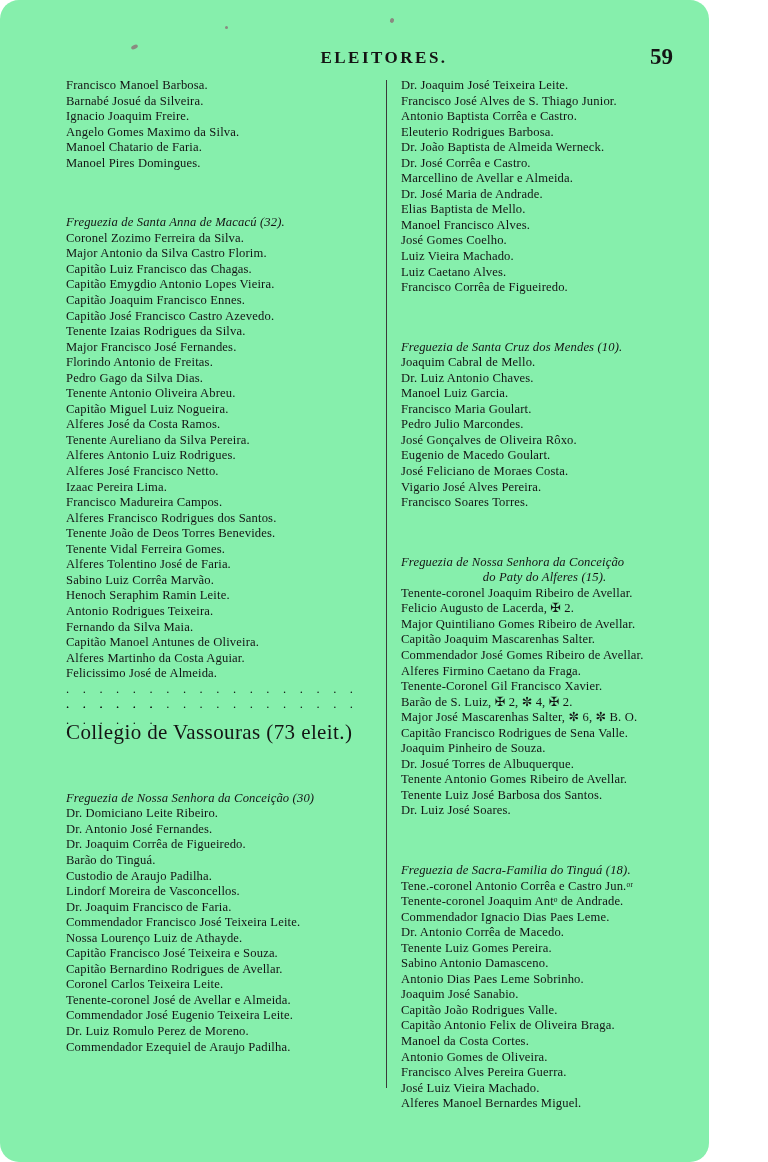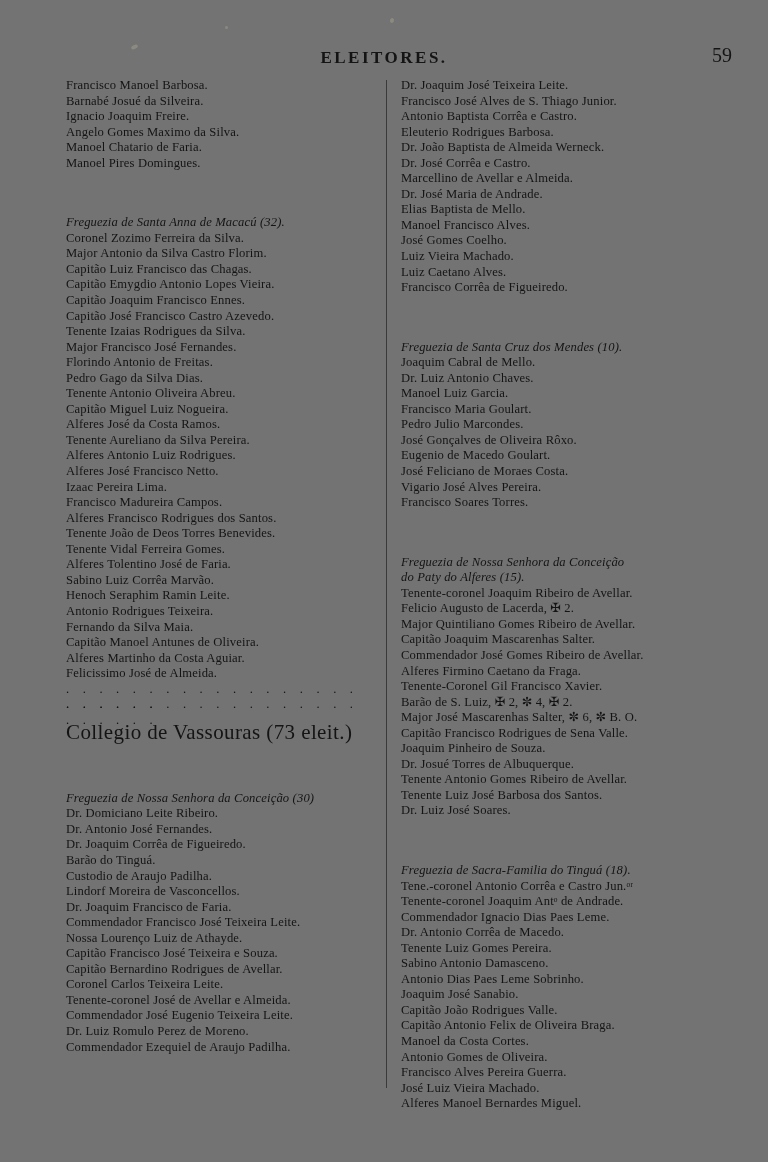--- a/index.html
+++ b/index.html
@@ -11,23 +11,24 @@
     width: 768px;
     height: 1162px;
     font-family: "Liberation Serif", serif;
     color: #1a1a1a;
     position: relative;
     overflow: hidden;
   }
   .page {
     position: absolute;
     left: 0; top: 0;
-    width: 768px;
+    width: 709px;
     height: 1162px;
-    background: #737373;
+    background: #86efac;
+    border-radius: 19px;
   }
   
   .speck {
     position: absolute;
     background: #8a8a80;
     border-radius: 50%;
   }
   .speck-a { left: 225px; top: 26px; width: 3px; height: 3px; }
   .speck-b { left: 390px; top: 18px; width: 4px; height: 5px; transform: rotate(20deg); }
   .speck-c { left: 131px; top: 45px; width: 7px; height: 4px; transform: rotate(-25deg); }
@@ -42,22 +43,22 @@
     font-weight: bold;
     font-size: 17px;
     letter-spacing: 2.5px;
     color: #141414;
   }
   .folio {
     position: absolute;
     right: 36px;
     top: 44px;
     font-family: "Liberation Serif", serif;
-    font-weight: normal;
-    font-size: 20px;
+    font-weight: bold;
+    font-size: 23px;
     color: #141414;
   }
 
   .columns {
     position: absolute;
     left: 66px;
     top: 78px;
     width: 640px;
     height: 1010px;
   }
@@ -89,20 +90,21 @@
     white-space: nowrap;
     letter-spacing: 0.15px;
     color: #141414;
   }
   li.ital {
     font-style: italic;
     margin-top: 44px;
   }
   li.center-ital {
     font-style: italic;
+    text-align: center;
     padding-right: 18px;
   }
   li.smaller {
     font-size: 11.6px;
   }
   .dots {
     font-size: 12.6px;
     line-height: 15.55px;
     letter-spacing: 5.2px;
     color: #141414;

